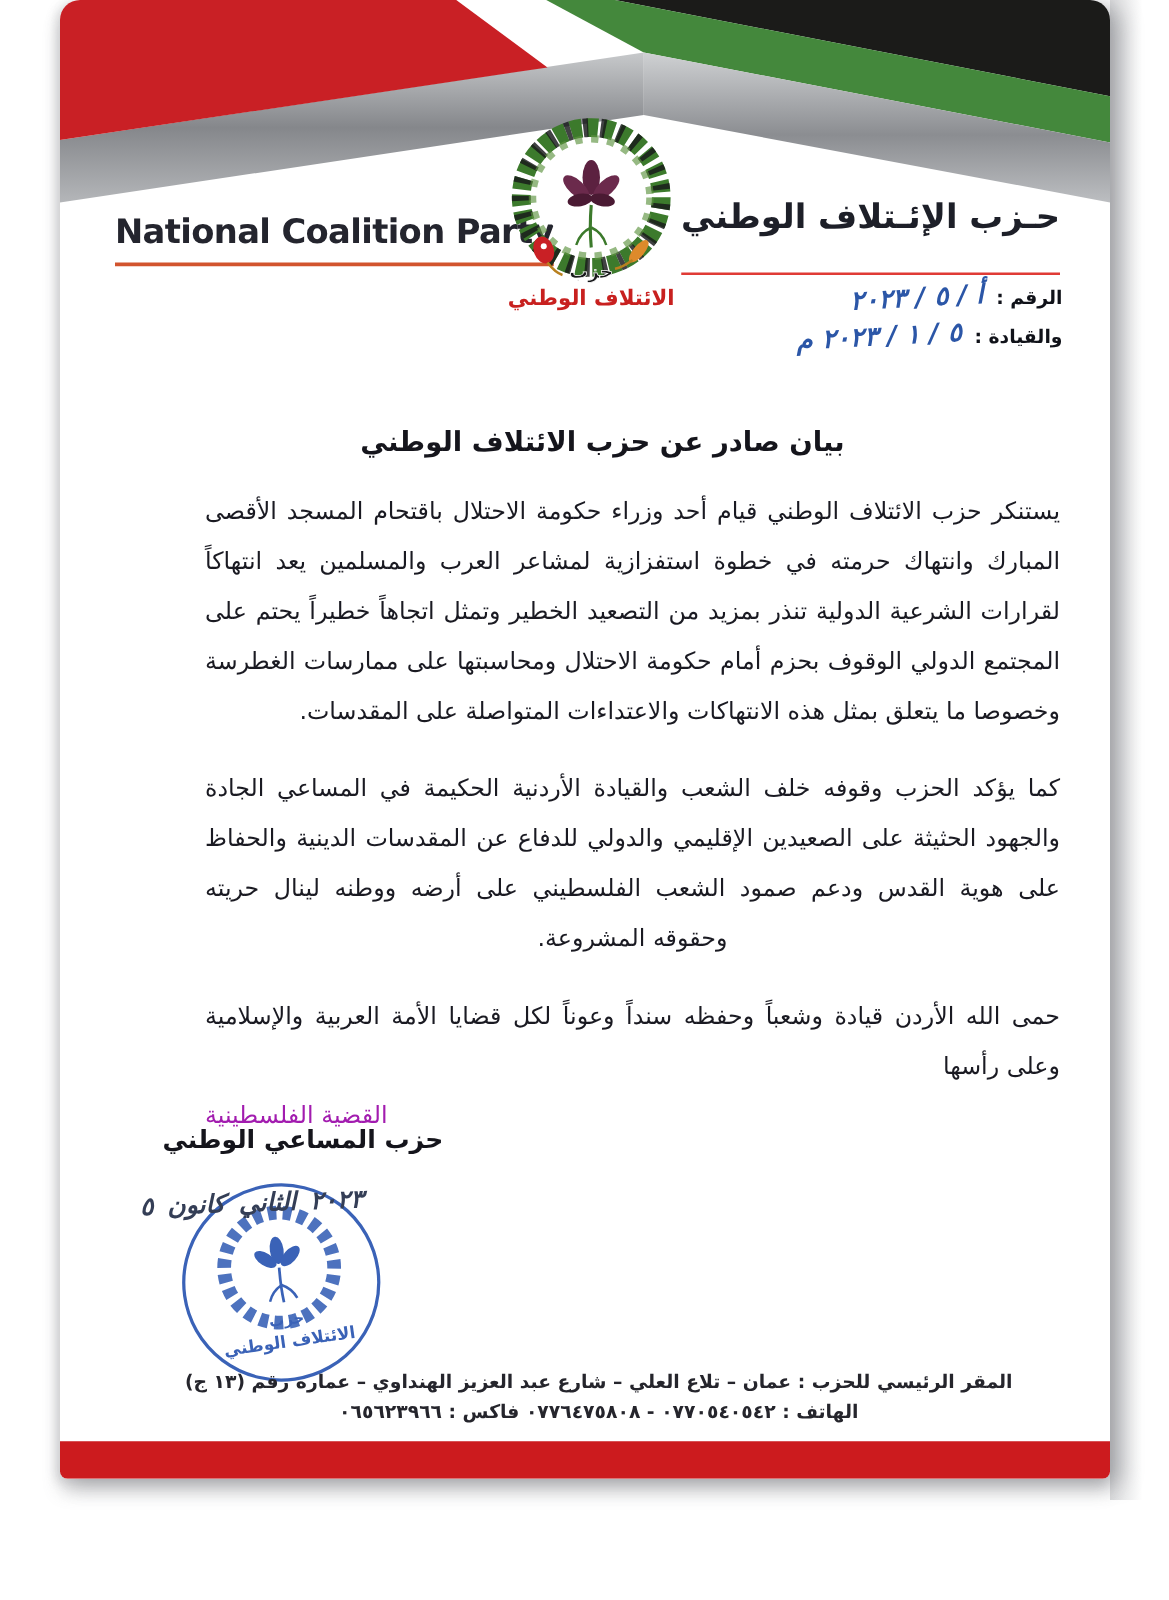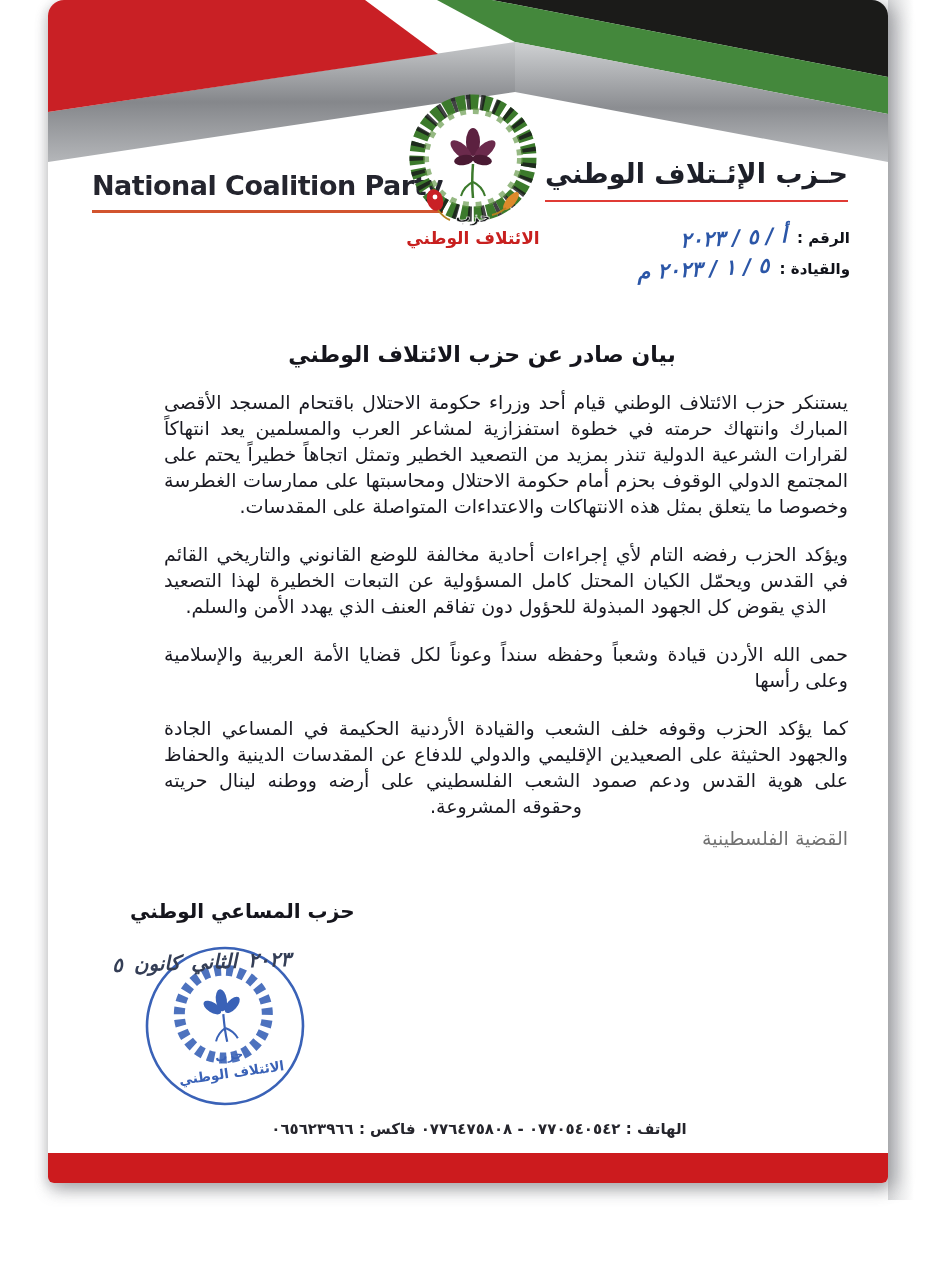--- a/index.html
+++ b/index.html
@@ -24,43 +24,43 @@
   .header{position:relative;width:840px;height:312px;}
   .header-art{position:absolute;left:0;top:0;width:840px;height:215px;}
   .brand-en{
     position:absolute;left:44px;top:170px;
     font-size:27px;font-weight:bold;color:#24252e;
     border-bottom:3px solid #d2542e;padding-bottom:9px;letter-spacing:-.5px;
   }
   .brand-ar{
     position:absolute;right:40px;top:158px;direction:rtl;
     font-size:27px;font-weight:bold;color:#1d1f28;
-    border-bottom:2.5px solid #e03b35;padding-bottom:11px;
+    border-bottom:2.5px solid #e03b35;padding-bottom:29px;
   }
   .logo{position:absolute;left:330px;top:86px;width:190px;height:180px;}
   .refs{position:absolute;right:38px;top:226px;width:320px;direction:rtl;}
   .ref-row{display:flex;align-items:center;gap:10px;margin-bottom:7px;direction:rtl;}
   .ref-label{font-size:15px;font-weight:bold;color:#101219;white-space:nowrap;text-align:center;}
   .handwriting{
     font-size:21px;font-weight:bold;color:#2b56a7;font-style:italic;
     letter-spacing:1px;transform:rotate(-3deg);direction:rtl;white-space:nowrap;
   }
   
   .content{position:relative;padding:0 40px 0 64px;direction:rtl;margin-left:28px;}
   .doc-title{
     text-align:center;font-size:22px;font-weight:bold;color:#15151c;
     margin:30px 24px 0 0;
   }
   .para{
-    font-size:19px;line-height:26px;color:#1a1a22;text-align:justify;
+    font-size:19px;line-height:40px;color:#1a1a22;text-align:justify;
     margin:22px 0 0 24px;text-justify:inter-word;
   }
   .para.center-last{text-align-last:center;}
   .closing-line{
-    font-size:19px;line-height:38px;color:#737373;text-align:right;margin:0 0 0 24px;
+    font-size:19px;line-height:38px;color:#a21caf;text-align:left;margin:0 0 0 24px;
   }
   
   .signature{
     position:absolute;left:82px;top:899px;direction:rtl;
     font-size:20px;font-weight:bold;color:#15151c;white-space:nowrap;
   }
   .sig-date{
     position:absolute;left:64px;top:950px;z-index:3;
     display:flex;flex-direction:row;gap:11px;align-items:center;
     font-size:20px;font-weight:bold;font-style:italic;color:#343e56;
@@ -152,23 +152,22 @@
       <div class="ref-row">
         <span class="ref-label">والقيادة :</span>
         <span class="handwriting">٥ / ١ / ٢٠٢٣ م</span>
       </div>
     </div>
   </div>
 
   <div class="content">
     <div class="doc-title">بيان صادر عن حزب الائتلاف الوطني</div>
     <div class="para">يستنكر حزب الائتلاف الوطني قيام أحد وزراء حكومة الاحتلال باقتحام المسجد الأقصى المبارك وانتهاك حرمته في خطوة استفزازية لمشاعر العرب والمسلمين يعد انتهاكاً لقرارات الشرعية الدولية تنذر بمزيد من التصعيد الخطير وتمثل اتجاهاً خطيراً يحتم على المجتمع الدولي الوقوف بحزم أمام حكومة الاحتلال ومحاسبتها على ممارسات الغطرسة وخصوصا ما يتعلق بمثل هذه الانتهاكات والاعتداءات المتواصلة على المقدسات.</div>
-    <div class="para center-last">ويؤكد الحزب رفضه التام لأي إجراءات أحادية مخالفة للوضع القانوني والتاريخي القائم في القدس ويحمّل الكيان المحتل كامل المسؤولية عن التبعات الخطيرة لهذا التصعيد الذي يقوض كل الجهود المبذولة للحؤول دون تفاقم العنف الذي يهدد الأمن والسلم.</div>
+    <div class="para center-last">كما يؤكد الحزب وقوفه خلف الشعب والقيادة الأردنية الحكيمة في المساعي الجادة والجهود الحثيثة على الصعيدين الإقليمي والدولي للدفاع عن المقدسات الدينية والحفاظ على هوية القدس ودعم صمود الشعب الفلسطيني على أرضه ووطنه لينال حريته وحقوقه المشروعة.</div>
     <div class="para">حمى الله الأردن قيادة وشعباً وحفظه سنداً وعوناً لكل قضايا الأمة العربية والإسلامية وعلى رأسها</div>
-    <div class="para center-last">كما يؤكد الحزب وقوفه خلف الشعب والقيادة الأردنية الحكيمة في المساعي الجادة والجهود الحثيثة على الصعيدين الإقليمي والدولي للدفاع عن المقدسات الدينية والحفاظ على هوية القدس ودعم صمود الشعب الفلسطيني على أرضه ووطنه لينال حريته وحقوقه المشروعة.</div>
     <div class="closing-line">القضية الفلسطينية</div>
   </div>
 
   <div class="signature">حزب المساعي الوطني</div>
 
   <div class="sig-date">
     <span>٥</span>
     <span>كانون</span>
     <span>الثاني</span>
     <span>٢٠٢٣</span>
@@ -185,17 +184,18 @@
       <ellipse cx="72" cy="62" rx="5" ry="10" transform="rotate(-50 72 62)"></ellipse>
       <ellipse cx="92" cy="62" rx="5" ry="10" transform="rotate(50 92 62)"></ellipse>
       <path d="M82 70 q-1 16 0 28" stroke="#2e59b3" stroke-width="2.2" fill="none"></path>
       <path d="M82 84 q-8 4 -11 12 M82 84 q8 4 11 12" stroke="#2e59b3" stroke-width="2" fill="none"></path>
     </g>
     <text x="82" y="116" text-anchor="middle" font-size="12" font-weight="bold" fill="#2e59b3">حزب</text>
     <text x="82" y="134" text-anchor="middle" font-size="13.5" font-weight="bold" fill="#2e59b3">الائتلاف الوطني</text>
   </svg>
 
   <div class="footer">
+    <div class="line">المقر الرئيسي للحزب : عمان – تلاع العلي – شارع عبد العزيز الهنداوي – عماره رقم (١٣ ج)</div>
     <div class="line">الهاتف : ٠٧٧٠٥٤٠٥٤٢ - ٠٧٧٦٤٧٥٨٠٨   فاكس : ٠٦٥٦٢٣٩٦٦</div>
   </div>
 
   <div class="red-bar"></div>
 </div>
 
 </body></html>

